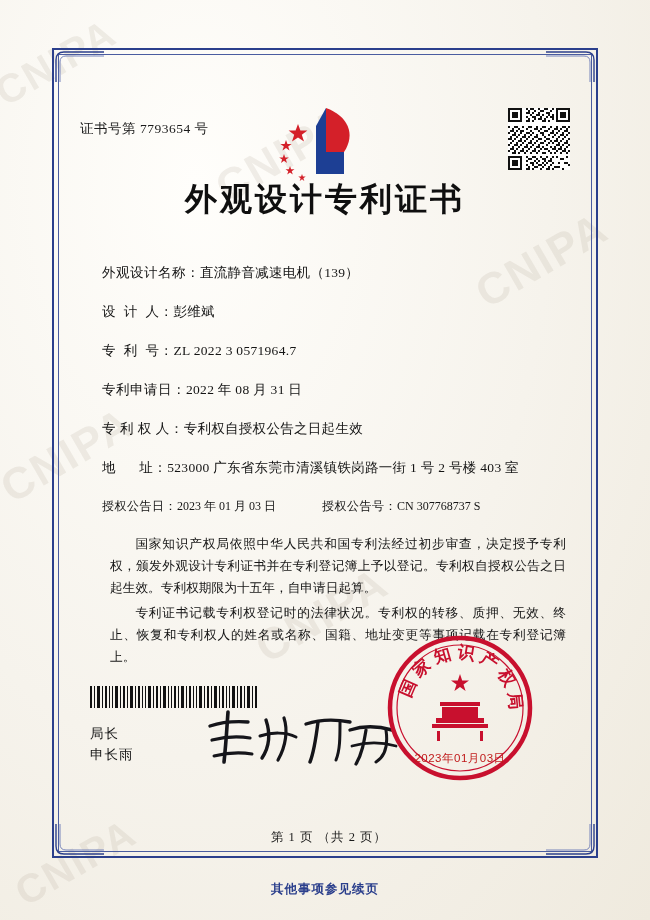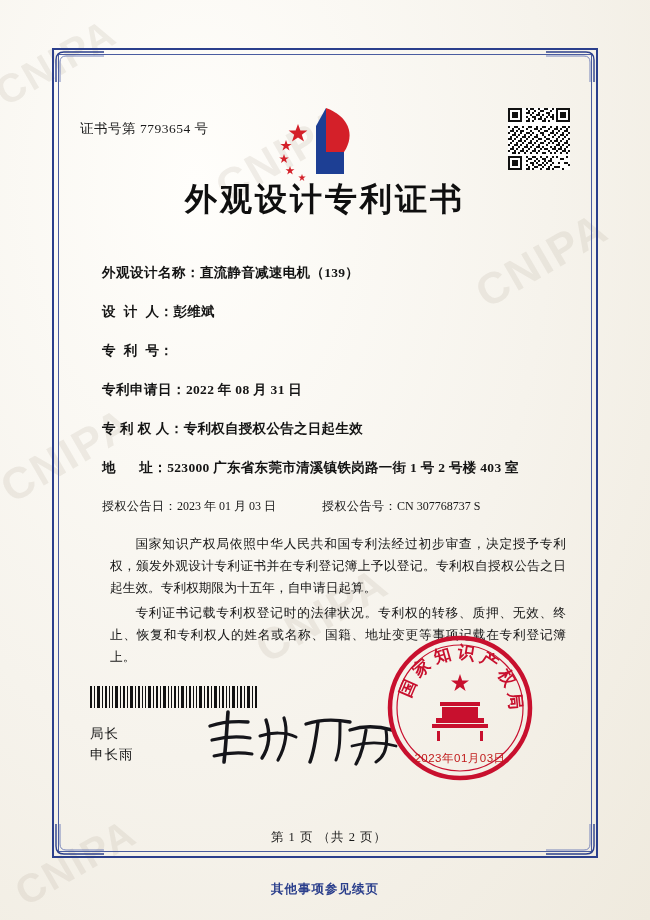--- a/index.html
+++ b/index.html
@@ -95,21 +95,20 @@
   #fields {
     margin-top: 42px;
     padding-left: 22px;
   }
   .field {
     display: flex;
     align-items: baseline;
     font-size: 13.5px;
     color: #141414;
     margin-bottom: 21px;
-    font-weight: bold;
   }
   .field-label {
     flex: 0 0 auto;
     white-space: pre;
     letter-spacing: 0.5px;
   }
   .field-value {
     flex: 1 1 auto;
     letter-spacing: 0.3px;
   }
@@ -495,20 +494,21 @@
       <div class="field">
         <span class="field-label">外观设计名称：</span>
         <span class="field-value">直流静音减速电机（139）</span>
       </div>
       <div class="field">
         <span class="field-label">设  计  人：</span>
         <span class="field-value">彭维斌</span>
       </div>
       <div class="field">
         <span class="field-label">专  利  号：</span>
+        <span class="field-value">ZL 2022 3 0571964.7</span>
       </div>
       <div class="field">
         <span class="field-label">专利申请日：</span>
         <span class="field-value">2022 年 08 月 31 日</span>
       </div>
       <div class="field">
         <span class="field-label">专 利 权 人：</span>
         <span class="field-value">专利权自授权公告之日起生效</span>
       </div>
       <div class="field">

